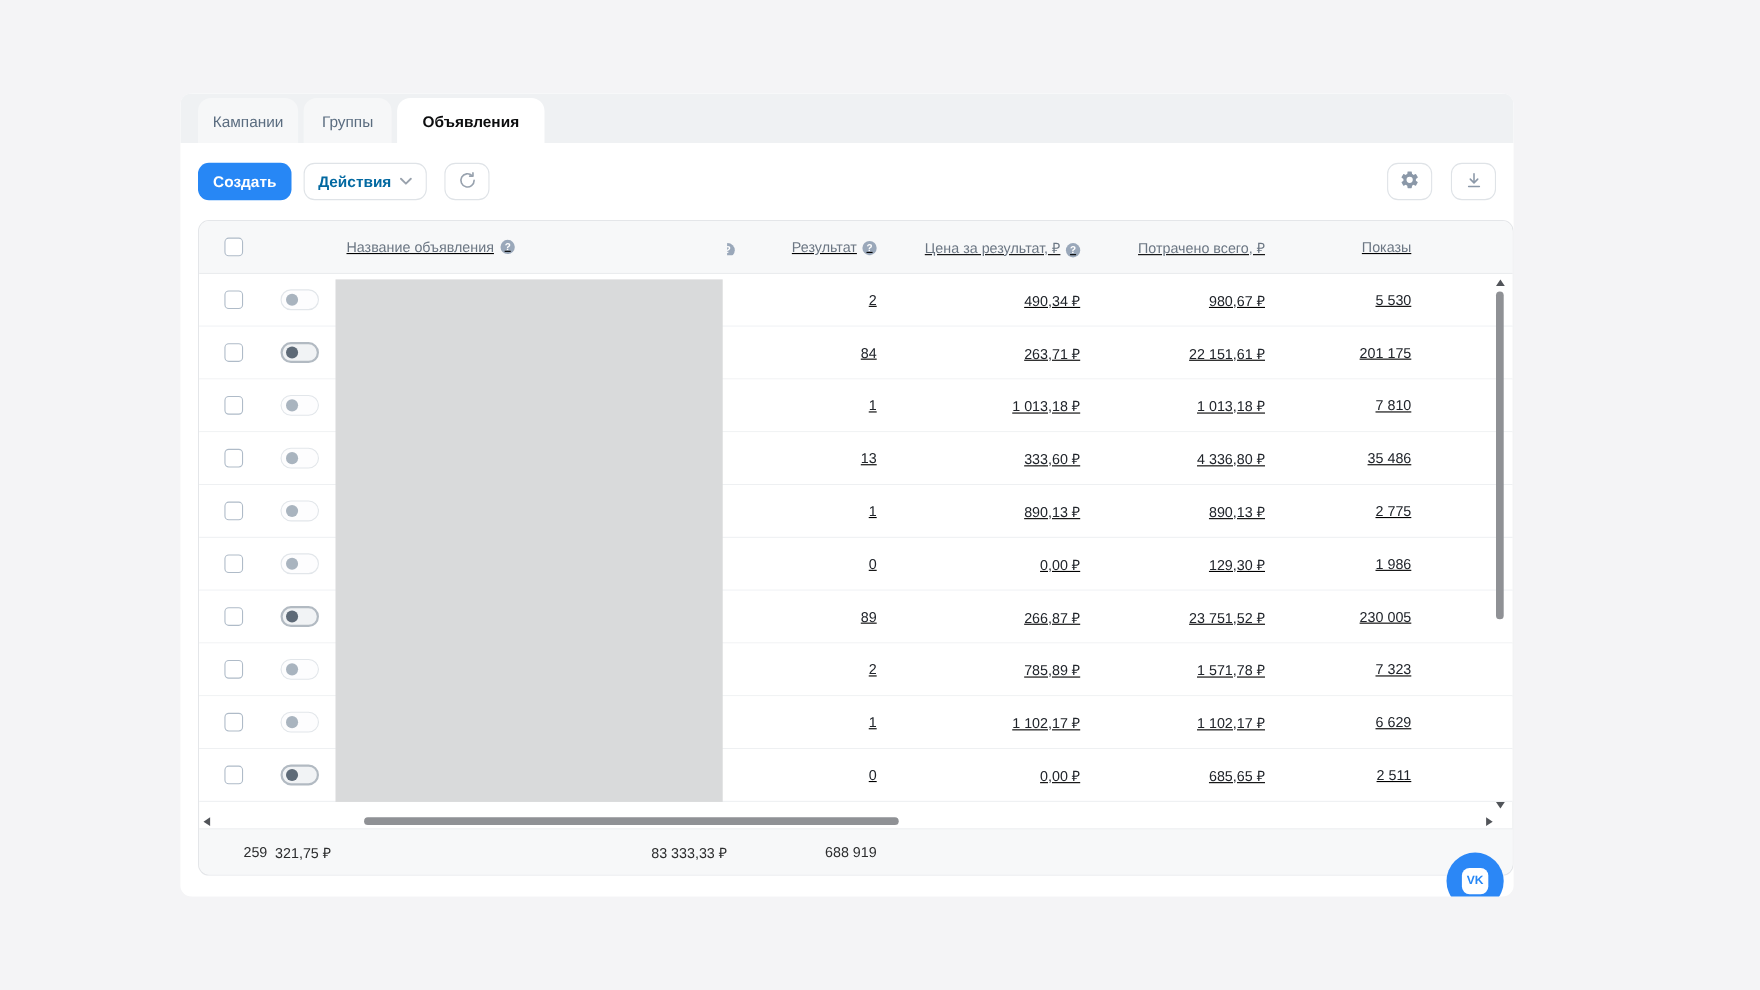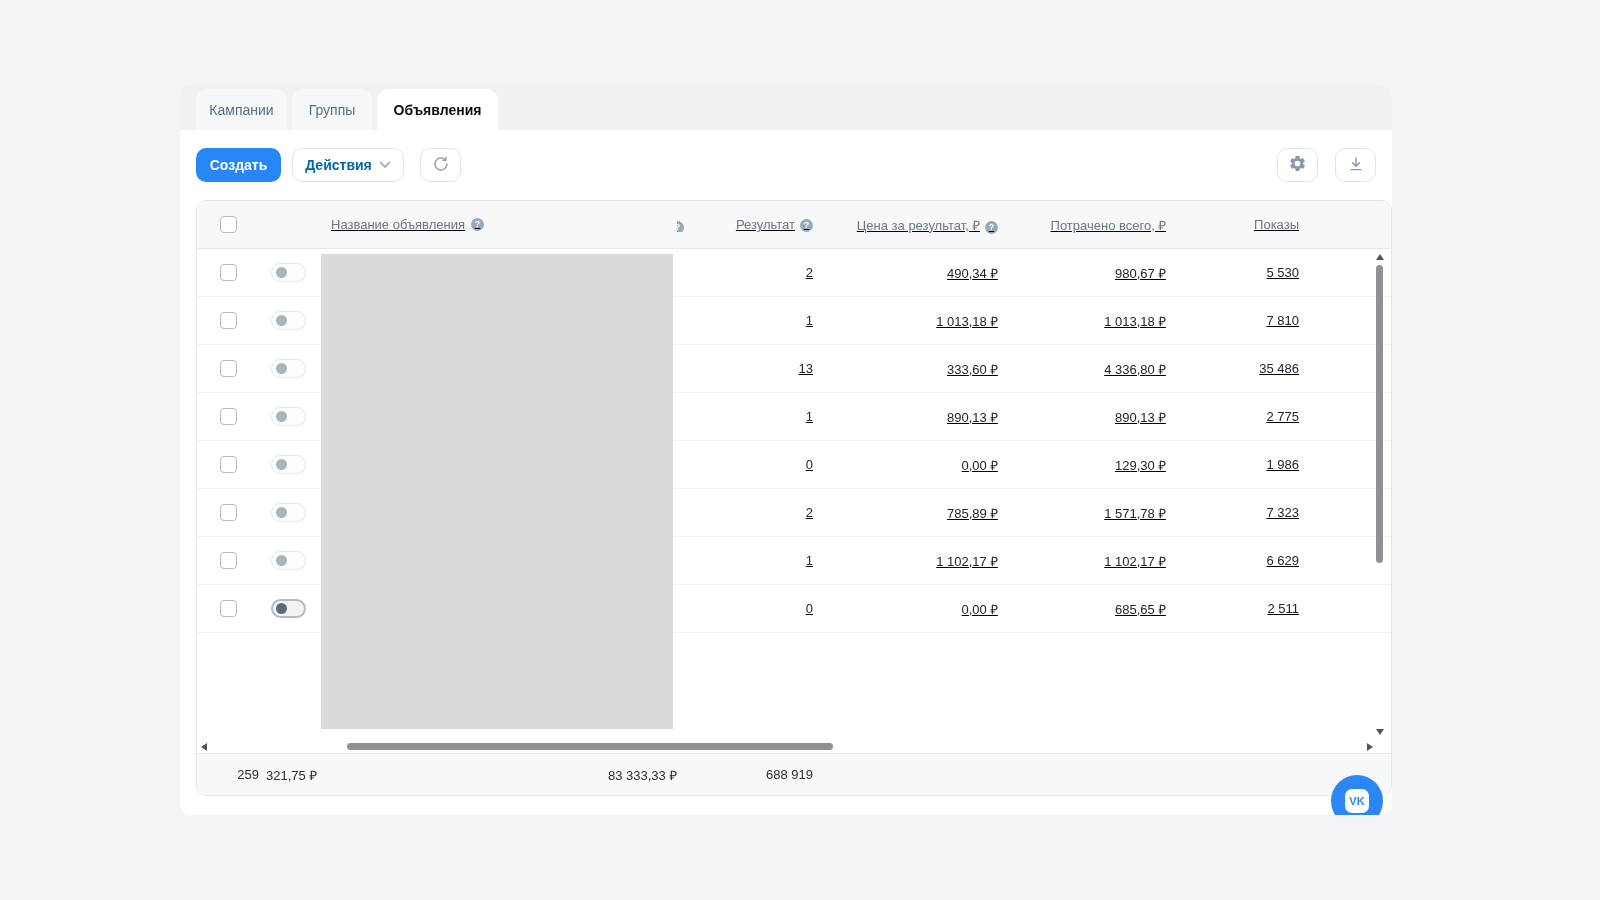--- a/index.html
+++ b/index.html
@@ -1,25 +1,25 @@
 <!DOCTYPE html>
 <html><head>
 <meta charset="utf-8">
 <style>
   * { margin:0; padding:0; box-sizing:border-box; }
   html,body { width:1600px; height:900px; background:#f4f4f6; font-family:"Liberation Sans", sans-serif; overflow:hidden; }
 
-  .content { position:absolute; left:180px; top:85px; width:1212px; height:730px; background:#ffffff; border-radius:10px; overflow:hidden; }
+  .content { position:absolute; left:164px; top:85px; width:1212px; height:730px; background:#ffffff; border-radius:10px; overflow:hidden; }
 
   
   .tabstrip { position:absolute; left:0; top:0; width:100%; height:45px; background:#eff1f3; display:flex; align-items:flex-end; }
   .tab { height:41px; margin-top:4px; display:flex; align-items:center; justify-content:center; font-size:14px; font-weight:400; color:#5b6d80; border-radius:12px 12px 0 0; background:#f6f7f8; cursor:pointer; }
   .tab-campaigns { width:91px; margin-left:16px; }
   .tab-groups { width:80px; margin-left:5px; }
-  .tab-ads { width:121px; margin-left:5px; }
+  .tab-ads { width:134px; margin-left:5px; }
   .tab.active { background:#ffffff; color:#0c0d0e; font-weight:700; }
 
   
   .toolbar { position:absolute; left:16px; top:63px; width:1180px; height:34px; display:flex; align-items:center; }
   .btn { height:34px; border-radius:10px; font-size:14px; font-weight:600; display:inline-flex; align-items:center; justify-content:center; cursor:pointer; border:none; font-family:"Liberation Sans", sans-serif; }
   .btn-primary { background:#2787f5; color:#fff; width:85px; }
   .btn-outline { background:#fff; border:1px solid #dfe3e7; color:#0369a1; }
   .btn-actions { width:112px; margin-left:11px; gap:7px; }
   .icon-btn { width:41px; margin-left:16px; }
   .chev svg { display:block; }
@@ -166,20 +166,36 @@
             </span>
     </div>
     <div></div>
     <div class="cell-num">2</div>
     <div class="cell-num">490,34 ₽</div>
     <div class="cell-num">980,67 ₽</div>
     <div class="cell-num">5 530</div>
     <div></div>
   </div>
 
+  <div class="grid-row row">
+    <div class="c-check">
+      <span class="checkbox"></span>
+    </div>
+    <div class="c-toggle">
+      <span class="toggle toggle-strong">
+              <span class="knob"></span>
+            </span>
+    </div>
+    <div></div>
+    <div class="cell-num">84</div>
+    <div class="cell-num">263,71 ₽</div>
+    <div class="cell-num">22 151,61 ₽</div>
+    <div class="cell-num">201 175</div>
+    <div></div>
+  </div>
 
   <div class="grid-row row">
     <div class="c-check">
       <span class="checkbox"></span>
     </div>
     <div class="c-toggle">
       <span class="toggle">
               <span class="knob"></span>
             </span>
     </div>
@@ -235,20 +251,36 @@
             </span>
     </div>
     <div></div>
     <div class="cell-num">0</div>
     <div class="cell-num">0,00 ₽</div>
     <div class="cell-num">129,30 ₽</div>
     <div class="cell-num">1 986</div>
     <div></div>
   </div>
 
+  <div class="grid-row row">
+    <div class="c-check">
+      <span class="checkbox"></span>
+    </div>
+    <div class="c-toggle">
+      <span class="toggle toggle-strong">
+              <span class="knob"></span>
+            </span>
+    </div>
+    <div></div>
+    <div class="cell-num">89</div>
+    <div class="cell-num">266,87 ₽</div>
+    <div class="cell-num">23 751,52 ₽</div>
+    <div class="cell-num">230 005</div>
+    <div></div>
+  </div>
 
   <div class="grid-row row">
     <div class="c-check">
       <span class="checkbox"></span>
     </div>
     <div class="c-toggle">
       <span class="toggle">
               <span class="knob"></span>
             </span>
     </div>

